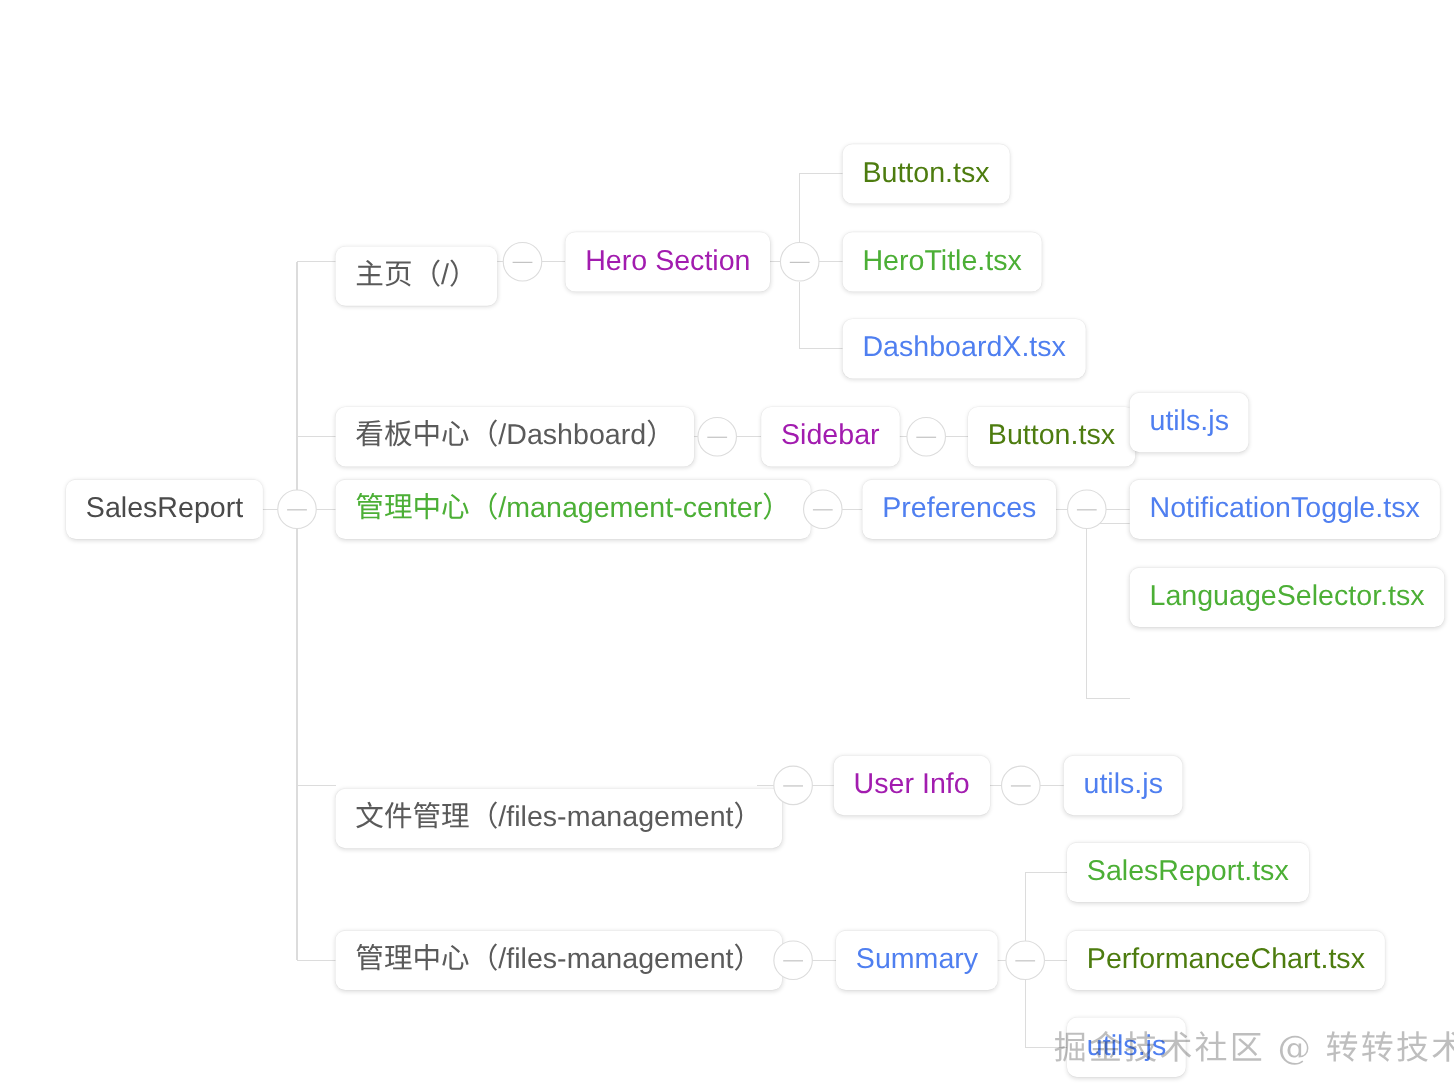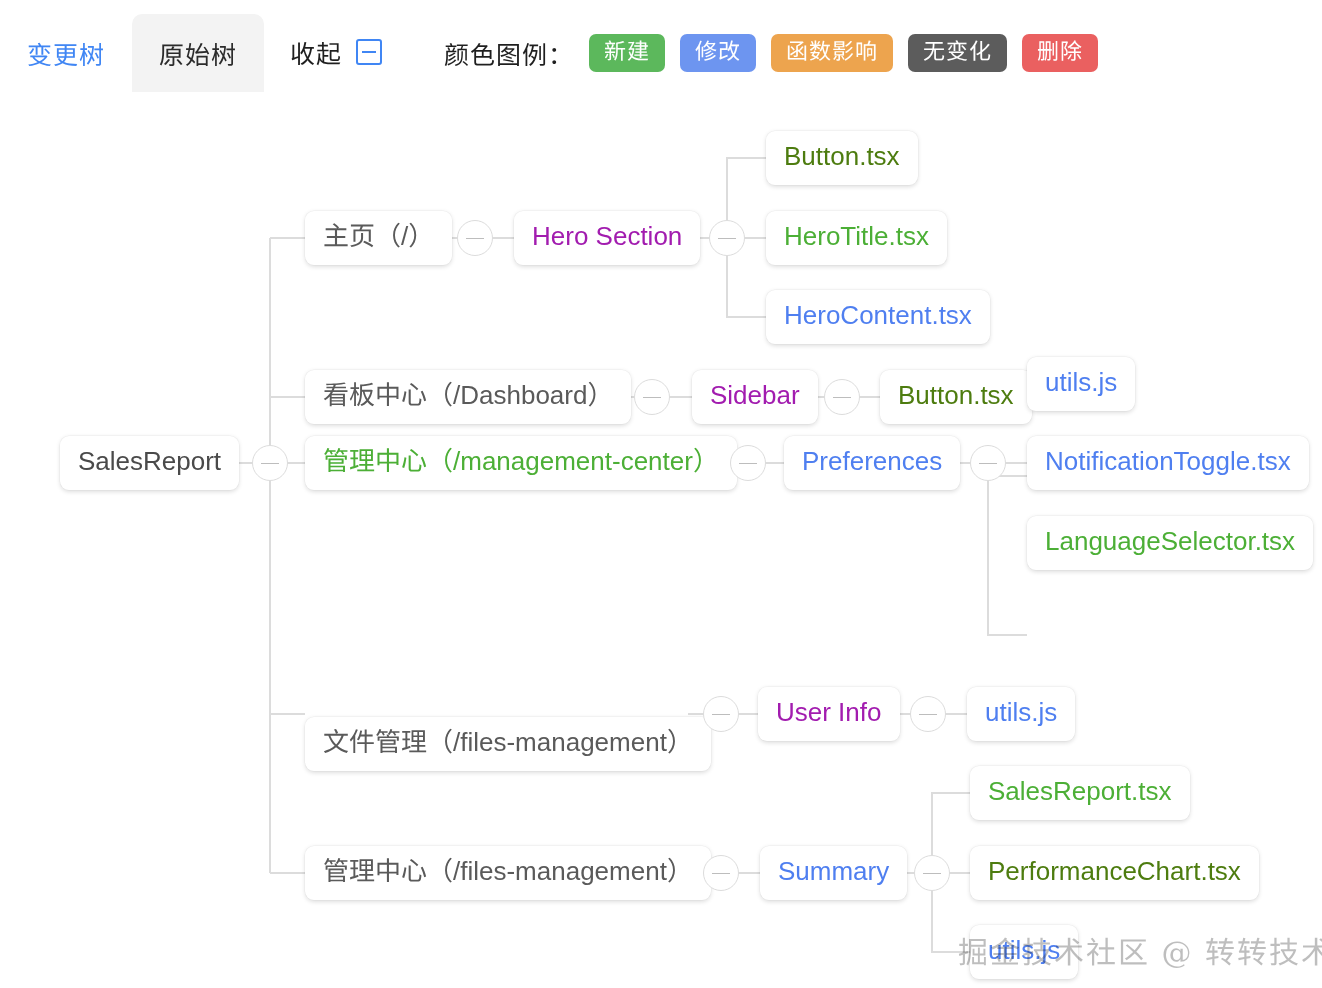--- a/index.html
+++ b/index.html
@@ -100,41 +100,20 @@
     letter-spacing: 2px; white-space: nowrap;
     font-family: "DejaVu Serif", "Liberation Serif", serif;
     pointer-events: none; user-select: none;
   }
 </style>
 </head>
 <body>
 
 <div id="root">
 
-  <div class="toolbar">
-
-    <div class="tabs">
-      <div class="tab active">变更树</div>
-      <div class="tab inactive">原始树</div>
-    </div>
-
-    <div class="collapse-group">
-      <span class="collapse-label">收起</span>
-      <span class="collapse-icon"></span>
-    </div>
-
-    <div class="legend">
-      <span class="legend-title">颜色图例：</span>
-      <span class="legend-chip" style="background:#5cb85c">新建</span>
-      <span class="legend-chip" style="background:#6d95f0">修改</span>
-      <span class="legend-chip" style="background:#eda44e">函数影响</span>
-      <span class="legend-chip" style="background:#5c5c5c">无变化</span>
-      <span class="legend-chip" style="background:#ea6060">删除</span>
-    </div>
-  </div>
 
   <div class="canvas">
 
     <svg class="links" viewBox="0 0 1322 896">
       <g stroke="#dcdcdc" stroke-width="1.2" fill="none" shape-rendering="crispEdges">
 
         <path d="M236,371 H266"></path>
 
         <path d="M270,146 V353"></path>
         <path d="M270,389 V781"></path>
@@ -178,29 +157,29 @@
         <path d="M949,781 H970"></path>
 
         <path d="M932,763 V701 H970"></path>
         <path d="M932,799 V860 H970"></path>
       </g>
     </svg>
 
     <div class="node c-root" style="left:60px; top:371px;">SalesReport</div>
     <div class="toggle" style="left:270px; top:371px;"></div>
 
-    <div class="node c-none" style="left:305px; top:146px;">主页（/）</div>
+    <div class="node c-none" style="left:305px; top:159px;">主页（/）</div>
     <div class="toggle" style="left:475px; top:146px;"></div>
 
     <div class="node c-func" style="left:514px; top:146px;">Hero Section</div>
     <div class="toggle" style="left:727px; top:146px;"></div>
 
     <div class="node c-del" style="left:766px; top:66px;">Button.tsx</div>
     <div class="node c-new" style="left:766px; top:146px;">HeroTitle.tsx</div>
-    <div class="node c-mod" style="left:766px; top:225px;">HeroContent.tsx</div>
+    <div class="node c-mod" style="left:766px; top:225px;">DashboardX.tsx</div>
 
     <div class="node c-none" style="left:305px; top:305px;">看板中心（/Dashboard）</div>
     <div class="toggle" style="left:652px; top:305px;"></div>
 
     <div class="node c-func" style="left:692px; top:305px;">Sidebar</div>
     <div class="toggle" style="left:842px; top:305px;"></div>
 
     <div class="node c-del" style="left:880px; top:305px;">Button.tsx</div>
 
     <div class="node c-new" style="left:305px; top:371px;">管理中心（/management-center）</div>

